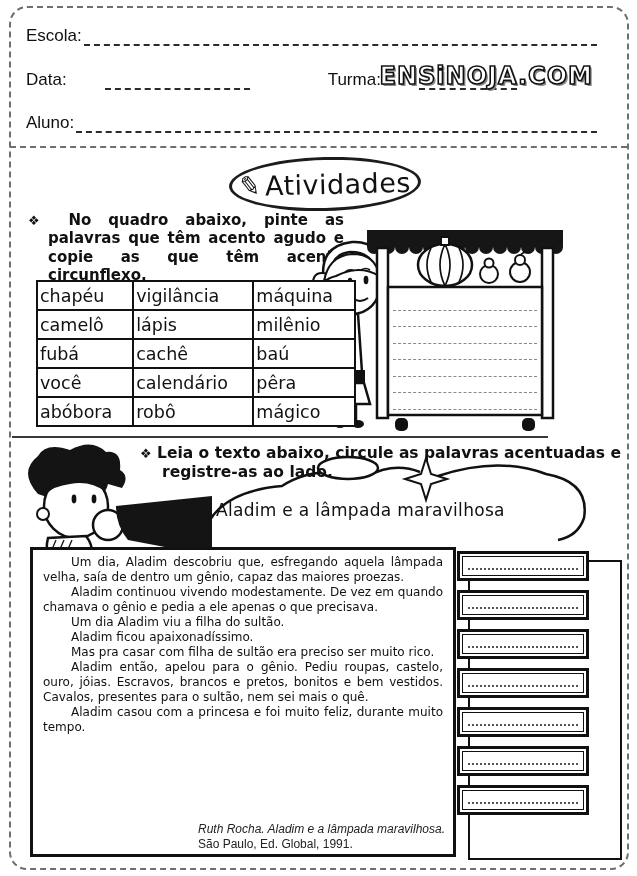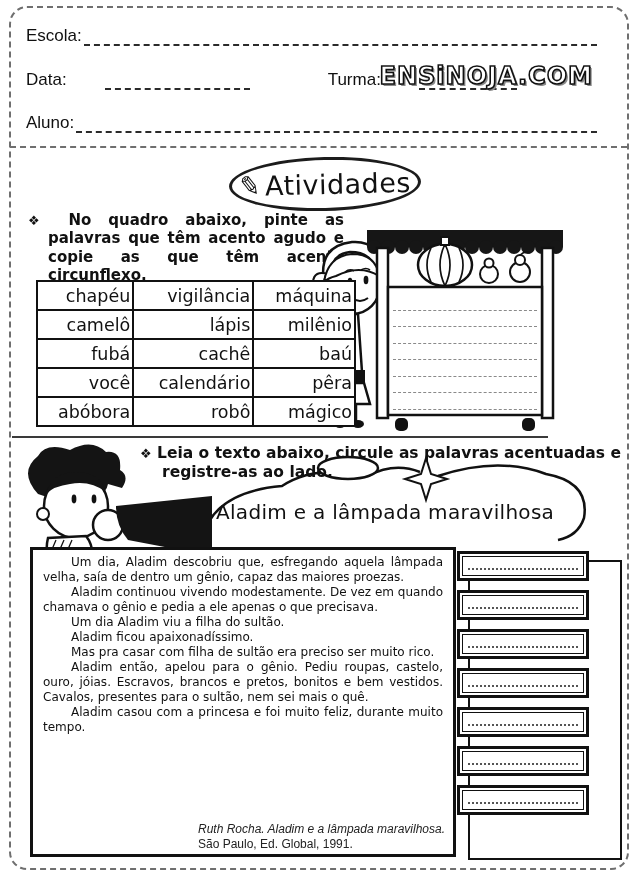--- a/index.html
+++ b/index.html
@@ -26,37 +26,37 @@
   .banner .pencil{font-size:26px;line-height:1;transform:rotate(8deg);}
   .banner .banner-title{font-size:27px;letter-spacing:0.5px;}
 
   
   .instr1{position:absolute;left:28px;top:211px;width:296px;font-weight:bold;
           font-size:15px;line-height:1.22;text-align:justify;
           padding-left:20px;text-indent:-20px;}
   .bullet{font-size:13px;}
   table.words{position:absolute;left:36px;top:280px;width:320px;border-collapse:collapse;
               background:#fff;z-index:3;}
-  table.words td{border:2.5px solid #111;height:27px;text-align:right;
+  table.words td{border:2.5px solid #111;height:27px;text-align:left;
                  font-size:17.5px;padding:0 2px;background:#fff;}
 
   .girl-wrap{position:absolute;left:298px;top:230px;width:90px;height:200px;z-index:1;}
   .stand-wrap{position:absolute;left:365px;top:224px;width:200px;height:210px;z-index:2;}
   .stand-lines{position:absolute;left:393px;top:294px;width:144px;height:116px;z-index:4;
                display:flex;flex-direction:column;}
   .write-line{flex:1;border-bottom:1.6px dashed #8a8a8a;}
 
   .sec-divider{position:absolute;left:12px;top:436px;width:536px;border-top:2.5px solid #3a3a3a;}
 
   
   .boy-wrap{position:absolute;left:12px;top:442px;width:200px;height:118px;z-index:2;}
   .cloud-wrap{position:absolute;left:196px;top:452px;width:402px;height:95px;z-index:1;}
   .instr2{position:absolute;left:140px;top:444px;width:462px;font-weight:bold;
           font-size:15.5px;line-height:1.25;padding-left:22px;text-indent:-22px;z-index:3;}
-  .story-title{position:absolute;left:216px;top:500px;width:400px;font-size:20px;
+  .story-title{position:absolute;left:216px;top:500px;width:400px;font-size:17px;
                letter-spacing:0.3px;z-index:3;}
 
   .story-box{position:absolute;left:30px;top:547px;width:426px;height:310px;
              border:3px solid #111;box-sizing:border-box;background:#fff;
              padding:5px 10px 4px 10px;z-index:3;}
   .story-p{margin:0;font-size:12px;line-height:1.25;text-align:justify;text-indent:28px;}
   .citation{position:absolute;right:8px;bottom:3px;font-family:"Liberation Sans",sans-serif;
             font-size:12px;line-height:1.2;color:#222;margin-top:20px;}
   .citation .cit1{font-style:italic;}
 

